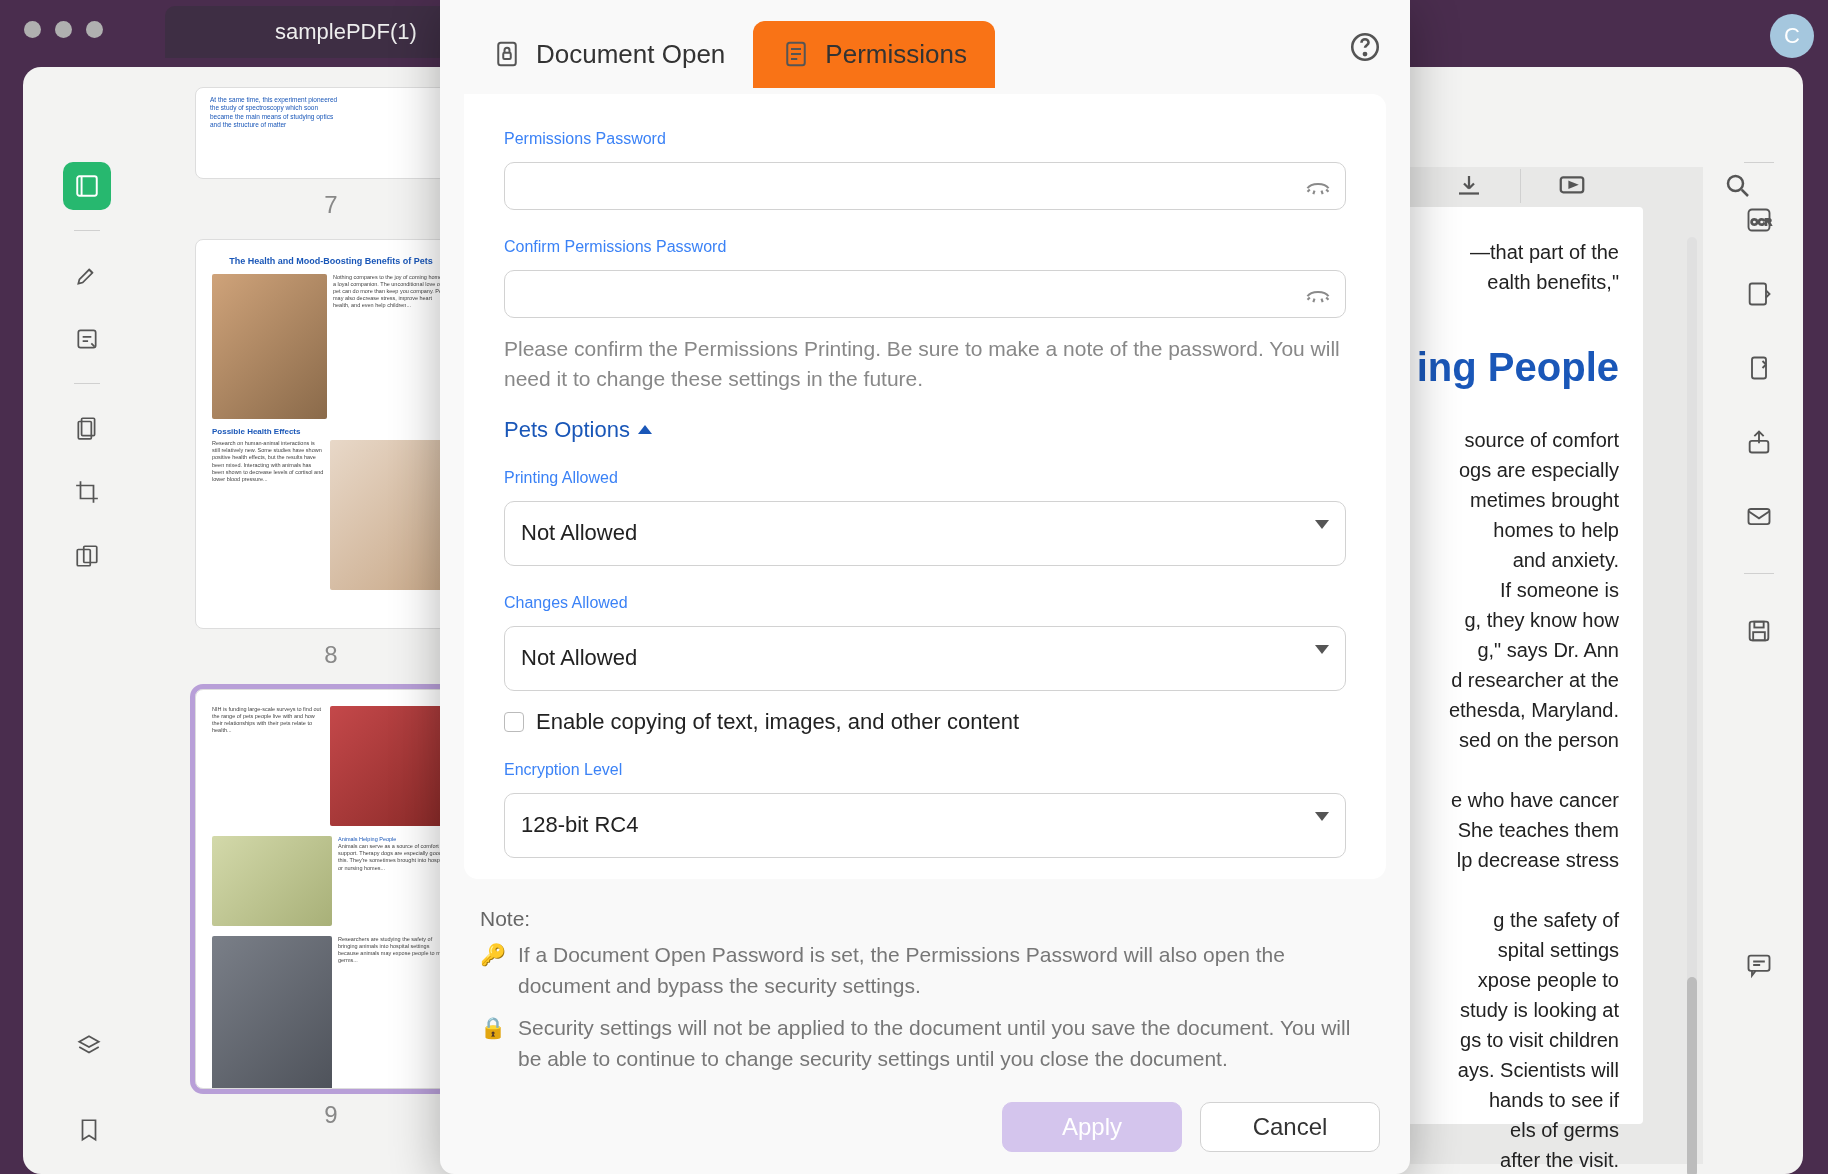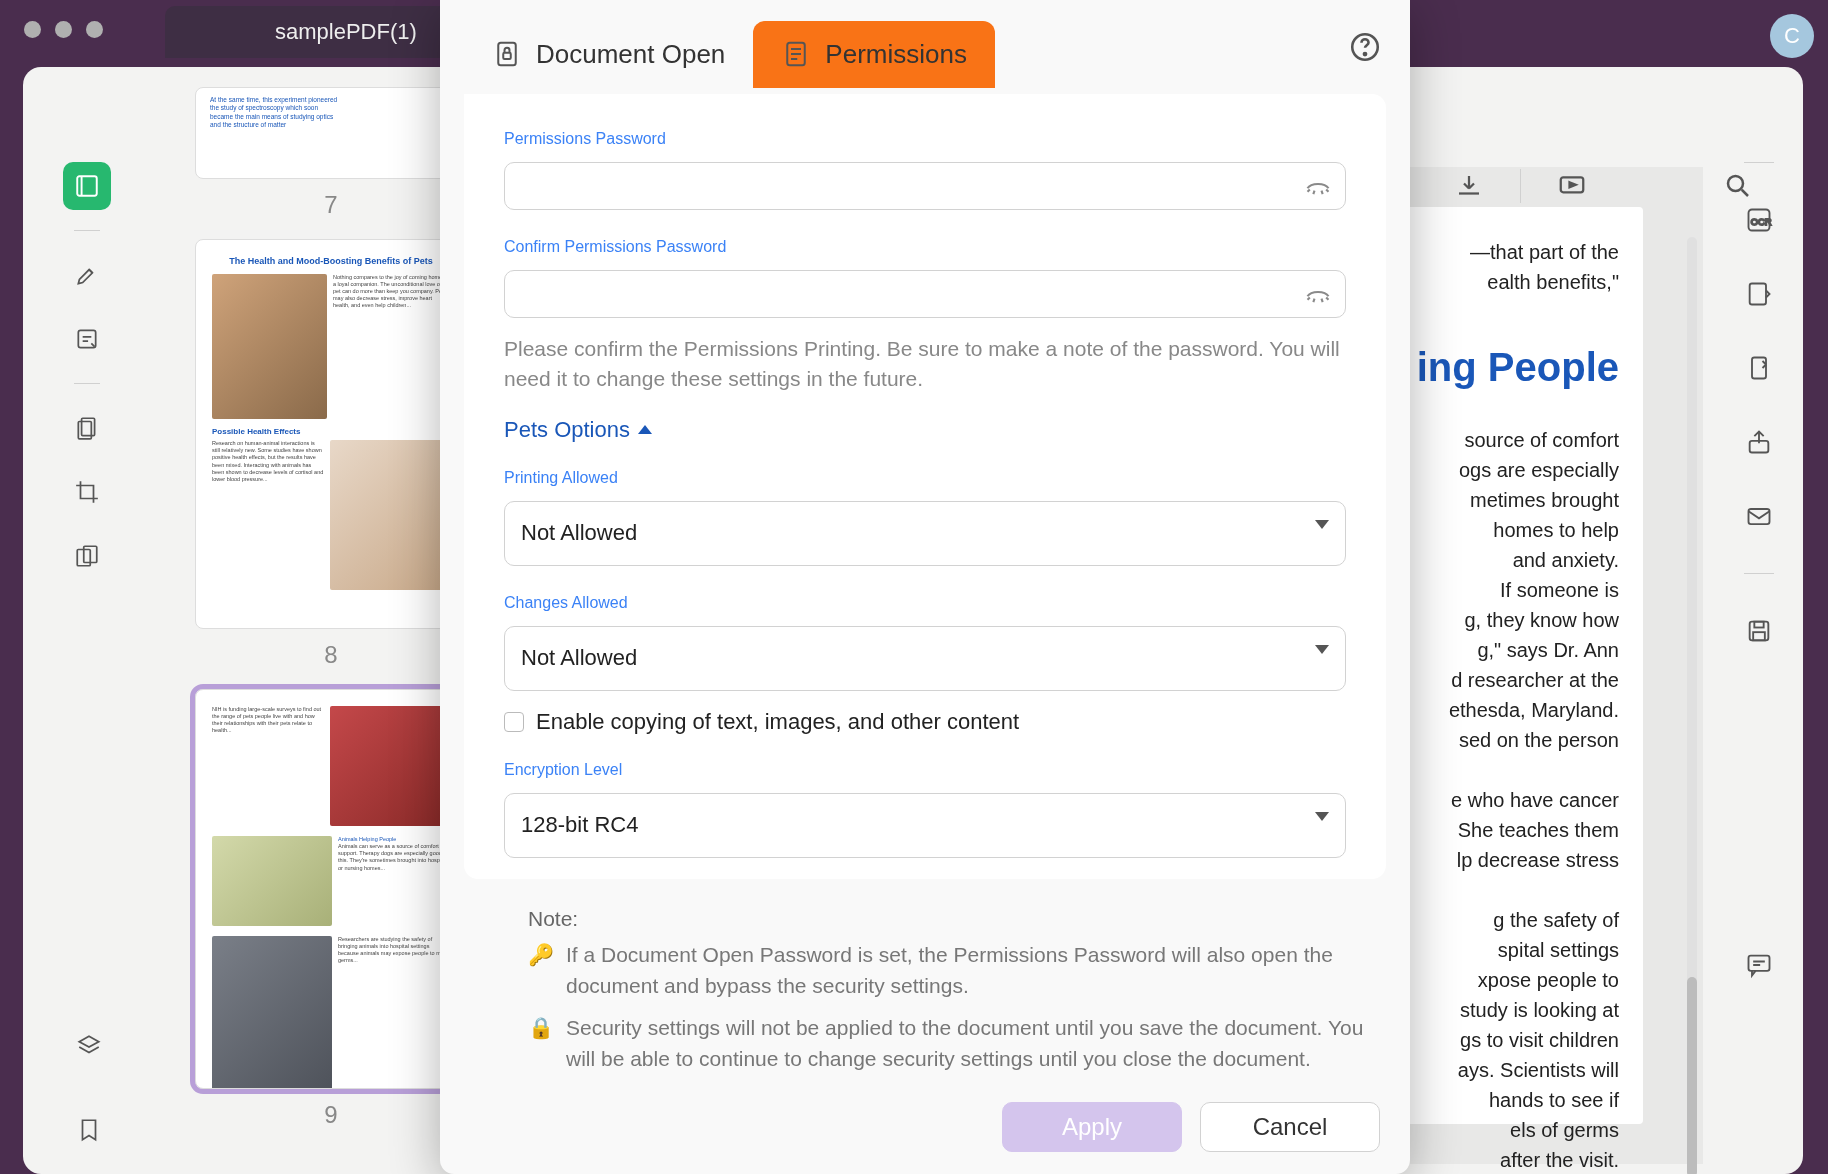--- a/index.html
+++ b/index.html
@@ -89,21 +89,21 @@
   .more-opts { color:#1a57b8; font-size:22px; display:flex; align-items:center; gap:8px; margin-bottom: 26px; cursor:pointer;}
   .tri-up { width:0;height:0; border-left:7px solid transparent; border-right:7px solid transparent; border-bottom:9px solid #1a57b8;}
   
   .sel { position:relative; width:100%; height:65px; border:1px solid #d2d2d2; border-radius:10px; background:#fff; display:flex; align-items:center; padding: 0 16px; font-size:22px; color:#222; margin-bottom:28px;}
   .sel .chev { position:absolute; right:16px; top:18px; width:0;height:0;border-left:7px solid transparent;border-right:7px solid transparent;border-top:9px solid #555;}
   
   .chk-row { display:flex; align-items:center; gap:12px; font-size:22px; color:#222; margin: -10px 0 26px 0;}
   .chk { width:20px; height:20px; border:1.5px solid #bbb; border-radius:4px; background:#fff;}
   
   
-  .notes { padding: 24px 40px 0 40px; font-size:21px; color:#777; line-height:1.5;margin-left:48px;}
+  .notes { padding: 24px 40px 0 40px; font-size:21px; color:#777; line-height:1.5;}
   .note-row { display:flex; gap:12px; margin-bottom:10px;}
   .note-row .emo { width:26px; flex:none;}
   .note-row .ntxt { flex:1; color:#777;}
   .note-label { color:#666; margin-bottom:4px;}
   
   
   .dlg-footer { position:absolute; bottom: 22px; right: 30px; display:flex; gap:18px;}
   .btn { min-width:180px; height:50px; border-radius:10px; font-size:24px; display:flex; align-items:center; justify-content:center; cursor:pointer;}
   .btn-cancel { background:#fff; border:1px solid #d2d2d2; color:#333;}
   .btn-apply { background:#d4c5ed; border:1px solid #d4c5ed; color:#fff;}

